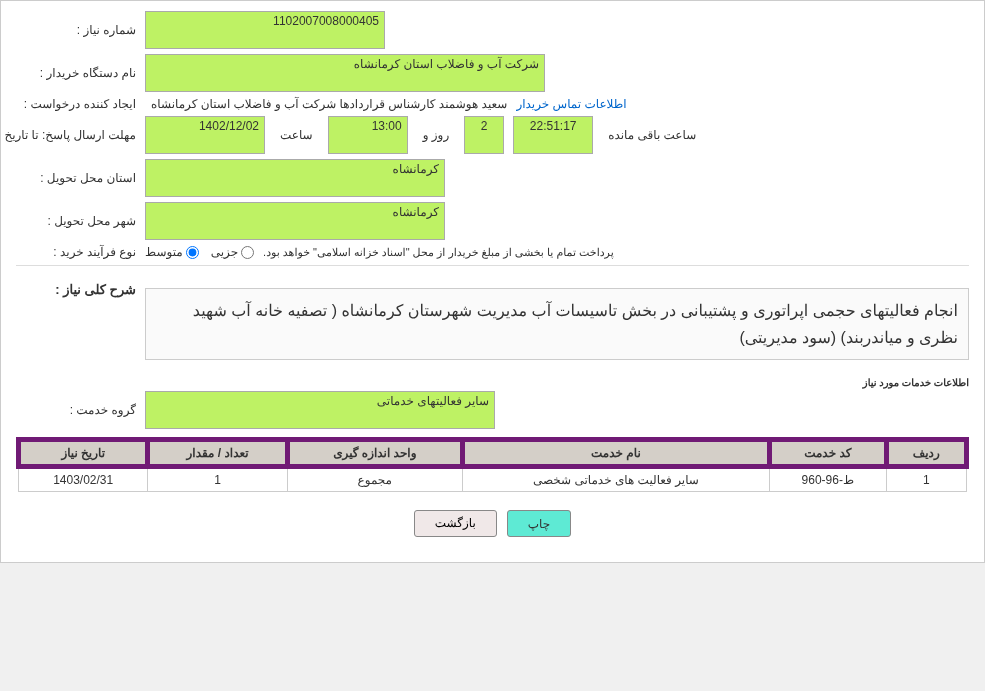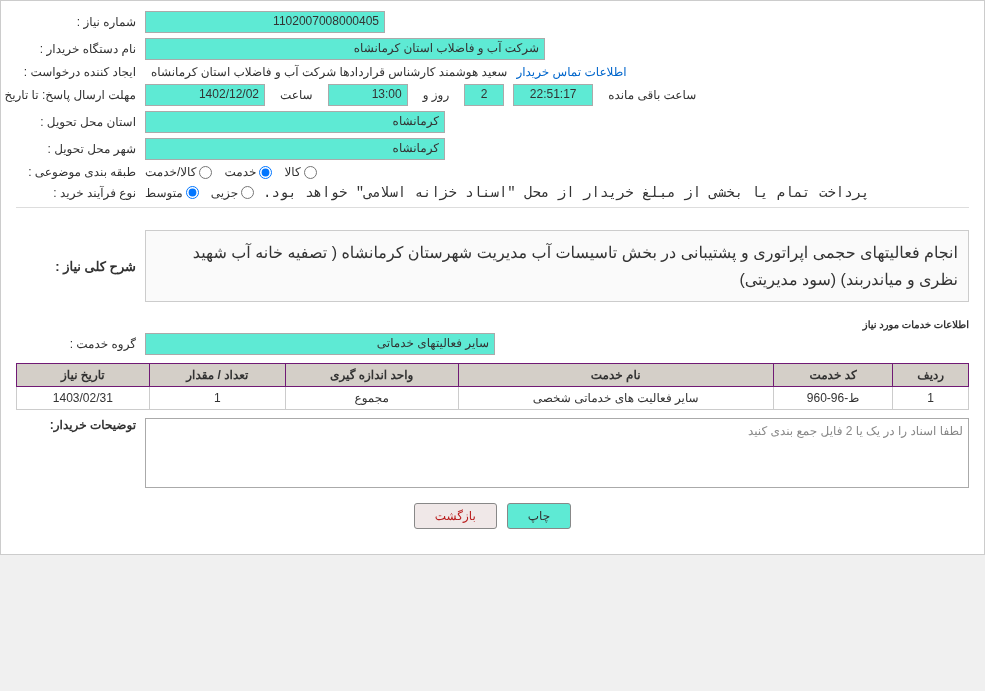--- a/index.html
+++ b/index.html
@@ -29,25 +29,25 @@
     }
     .label-cell {
       text-align: right;
       color: #333;
       white-space: nowrap;
       width: 120px;
       font-weight: normal;
     }
     .input-box {
       border: 1px solid #aaa;
-      background: #5eead4;
+      background: #bef264;
       padding: 2px 5px;
       display: inline-block;
       min-width: 160px;
-      height: 22px;
+      height: 38px;
       text-align: right;
     }
     .input-wide {
       min-width: 300px;
     }
     .input-date {
       min-width: 120px;
     }
     .input-time {
       min-width: 80px;
@@ -69,21 +69,21 @@
       flex-direction: row-reverse;
     }
     .grid-table {
       width: 100%;
       border-collapse: collapse;
       margin-top: 8px;
       margin-bottom: 8px;
     }
     .grid-table th {
       background: #d4cfc8;
-      border: 1px solid #701a75;
+      border: 5px solid #701a75;
       padding: 4px 8px;
       text-align: center;
       font-weight: bold;
     }
     .grid-table td {
       border: 1px solid #ccc;
       padding: 4px 8px;
       text-align: center;
     }
     .grid-table tr:nth-child(even) td {
@@ -104,21 +104,22 @@
       font-family: Tahoma, Arial, sans-serif;
       font-size: 12px;
       border-radius: 3px;
     }
     .btn-print {
       background: #5eead4;
       color: #333;
     }
     .btn-back {
       background: #f0e8e8;
-      color: #b91c1c;
+      color: #000000;
+      font-family: Liberation Serif, serif;
     }
     .btn-row {
       display: flex;
       justify-content: center;
       gap: 10px;
       padding: 10px 0 15px 0;
     }
     .divider {
       border-top: 1px solid #ddd;
       margin: 6px 0;
@@ -184,56 +185,39 @@
     <div class="full-row">
       <span class="label-cell">استان محل تحویل :</span>
       <div class="input-box input-wide">کرمانشاه</div>
     </div>
 
     <div class="full-row">
       <span class="label-cell">شهر محل تحویل :</span>
       <div class="input-box input-wide">کرمانشاه</div>
     </div>
 
-    <div class="full-row">
-      <span class="label-cell">طبقه بندی موضوعی :</span>
-      <div class="radio-group">
-        <div class="radio-item">
-          <span>کالا/خدمت</span>
-          <input type="radio" name="category" style="">
-        </div>
-        <div class="radio-item">
-          <span>خدمت</span>
-          <input type="radio" name="category" checked="" style="">
-        </div>
-        <div class="radio-item">
-          <span>کالا</span>
-          <input type="radio" name="category" style="">
-        </div>
-      </div>
-    </div>
 
     <div class="full-row">
       <span class="label-cell">نوع فرآیند خرید :</span>
       <div class="radio-group">
         <div class="radio-item">
           <span>متوسط</span>
           <input type="radio" name="purchase_type" checked="" style="">
         </div>
         <div class="radio-item">
           <span>جزیی</span>
           <input type="radio" name="purchase_type" style="">
         </div>
       </div>
-      <span style="font-size:14px; color:#333;font-family:Liberation Mono, monospace;">پرداخت تمام یا بخشی از مبلغ خریدار از محل "اسناد خزانه اسلامی" خواهد بود.</span>
+      <span style="font-size:11px; color:#333;">پرداخت تمام یا بخشی از مبلغ خریدار از محل "اسناد خزانه اسلامی" خواهد بود.</span>
     </div>
 
     <div class="divider"></div>
 
-    <div class="full-row" style="align-items:center; margin-top:16px;">
+    <div class="full-row" style="align-items:flex-start; margin-top:16px;">
       <span class="label-cell" style="font-weight:bold; font-size:13px;">شرح کلی نیاز :</span>
       <div class="inner-box" style="flex:1;">انجام فعالیتهای حجمی اپراتوری و پشتیبانی در بخش تاسیسات آب مدیریت شهرستان کرمانشاه ( تصفیه خانه آب شهید نظری و میاندربند) (سود مدیریتی)</div>
     </div>
 
     <div class="sub-section-title">اطلاعات خدمات مورد نیاز</div>
 
     <div class="full-row">
       <span class="label-cell">گروه خدمت :</span>
       <div class="input-box input-wide" style="min-width:350px;padding-left:13px;">سایر فعالیتهای خدماتی</div>
     </div>
@@ -254,28 +238,20 @@
             <td>1</td>
             <td>ط-96-960</td>
             <td>سایر فعالیت های خدماتی شخصی</td>
             <td>مجموع</td>
             <td>1</td>
             <td>1403/02/31</td>
           </tr>
         </tbody>
     </table>
 
-    <div class="full-row" style="align-items:flex-start; margin-top:5px;">
-      <span class="label-cell" style="font-weight:bold;">توضیحات خریدار:</span>
-      <div style="flex:1;">
-        <div class="description-box">
-          <div style="color:#888;">لطفا اسناد را در یک یا 2 فایل جمع بندی کنید</div>
-        </div>
-      </div>
-    </div>
 
     <div class="btn-row">
       <button class="btn btn-print">چاپ</button>
       <button class="btn btn-back">بازگشت</button>
     </div>
 
   </div>
 </div>
 
 </body></html>

